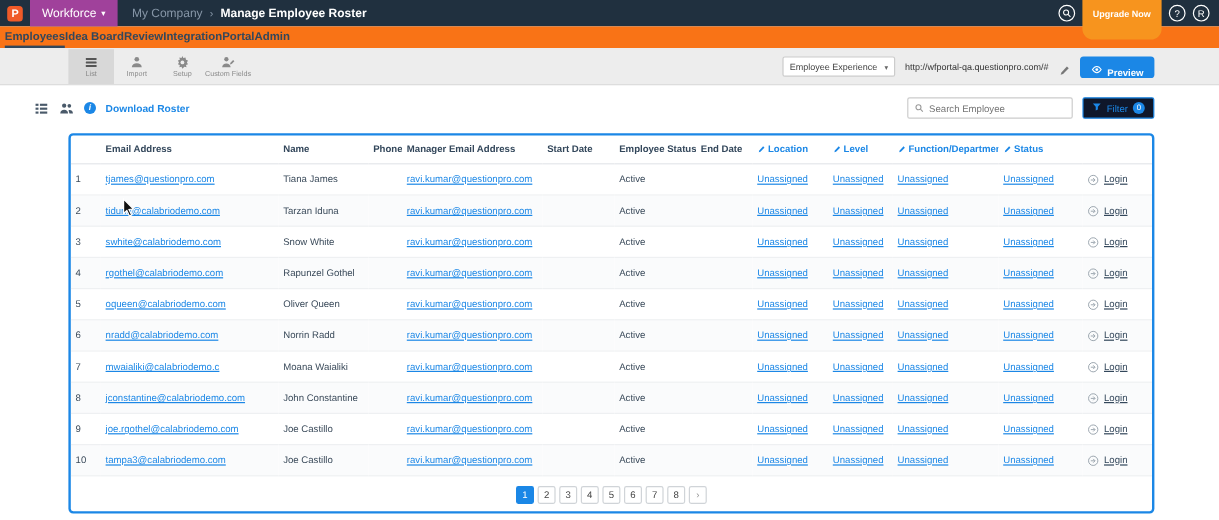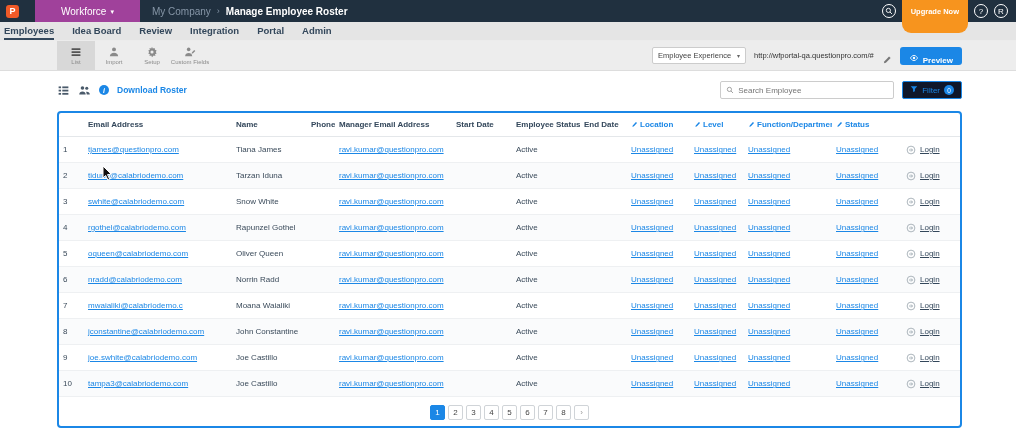--- a/index.html
+++ b/index.html
@@ -4,35 +4,35 @@
 <style>
   * { margin:0; padding:0; box-sizing:border-box; }
   html,body { width:1016px; height:433px; background:#fff; overflow:hidden; position:relative;
               font-family:"Liberation Sans", sans-serif; }
 
   
   .topbar { height:22px; background:#20303f; display:flex; align-items:center; color:#fff; }
   .logo { width:13px; height:13px; margin-left:6px; border-radius:3px; background:#f05a28;
           color:#fff; font-size:9px; font-weight:bold; display:flex; align-items:center; justify-content:center; cursor:pointer; }
   .product { height:22px; background:#a0419b; display:flex; align-items:center; gap:4px;
-             padding:0 26px; margin-left:16px; font-size:10px; cursor:pointer; }
+             padding:0 10px; margin-left:6px; font-size:10px; cursor:pointer; }
   .caret { font-size:7px; line-height:1; }
   .breadcrumb { display:flex; align-items:center; gap:6px; margin-left:12px; font-size:10px; }
   .bc-parent { color:#8696a7; cursor:pointer; }
   .bc-sep { color:#8696a7; font-size:9px; }
   .bc-current { color:#fff; font-weight:bold; }
   .topbar-right { margin-left:auto; display:flex; align-items:center; gap:6px; margin-right:8px; }
   .circle-btn { width:14px; height:14px; border:1px solid #fff; border-radius:50%; display:flex;
                 align-items:center; justify-content:center; font-size:8px; color:#fff; cursor:pointer; }
   .circle-btn svg { width:8px; height:8px; }
   .upgrade { background:#f7941e; border-radius:9px; font-size:7.5px; font-weight:bold;
              padding:17px 9px; color:#fff; cursor:pointer; white-space:nowrap; }
 
   
-  .nav { height:19px; background:#e5e5e5; display:flex; align-items:stretch; gap:18px;
+  .nav { height:19px; background:#f97316; display:flex; align-items:stretch; 
          padding-left:4px; border-bottom:1px solid #ececec; }
   .tab { font-size:9.5px; font-weight:600; color:#33475b; display:flex; align-items:center;
          border-bottom:2px solid transparent; cursor:pointer; white-space:nowrap; }
   .tab.active { font-weight:bold; border-bottom-color:#33475b; }
 
   
   .toolbar { height:30px; background:#ededed; border-bottom:1px solid #ddd; display:flex;
              align-items:center; padding-left:57px; }
   .toolbar-items { display:flex; height:100%; }
   .tool { width:38px; display:flex; flex-direction:column; align-items:center; justify-content:center;
@@ -47,29 +47,29 @@
                 background:#fff; border:1px solid #ccc; border-radius:2px; font-size:7.5px; color:#444;
                 padding:0 5px; cursor:pointer; }
   .exp-caret { font-size:6px; color:#666; }
   .portal-url { font-size:7.5px; color:#333; cursor:pointer; }
   .edit-url, .edit-url svg { width:10px; height:10px; color:#777; cursor:pointer; }
   .preview-btn { display:flex; align-items:flex-end; gap:4px; background:#1b87e6; color:#fff;
                  font-size:8px; font-weight:bold; height:18px; padding:0 9px; border-radius:3px; cursor:pointer; }
   .preview-btn svg { width:10px; height:10px; }
 
   
-  .subtoolbar { display:flex; align-items:center; margin-top:8px; padding:0 54px 0 57px; height:22px; }
+  .subtoolbar { display:flex; align-items:center; margin-top:8px; padding:0 54px 0 28px; height:22px; }
   .sub-ic, .sub-ic svg { width:13px; height:13px; display:block; }
   .sub-ic { color:#4a5a6a; margin-right:8px; cursor:pointer; }
   .info-dot { width:10px; height:10px; border-radius:50%; background:#1b87e6; color:#fff; font-size:7px;
               display:flex; align-items:center; justify-content:center; margin-right:8px; font-weight:bold;
               font-style:italic; cursor:pointer; }
   .download { color:#1b87e6; font-size:8.5px; font-weight:bold; cursor:pointer; }
   .sub-right { margin-left:auto; display:flex; gap:8px; align-items:center; }
-  .search-box { display:flex; align-items:center; width:174px; height:18px; border:1px solid #ccc;
+  .search-box { display:flex; align-items:center; width:138px; height:18px; border:1px solid #ccc;
                 border-radius:2px; background:#fff; padding:0 5px; gap:4px; }
   .search-box .mag, .search-box .mag svg { width:8px; height:8px; color:#999; display:block; }
   .search-box input { border:none; outline:none; font-size:8px; width:100%; font-family:inherit; color:#333; background:transparent; }
   .filter-btn { display:flex; align-items:center; gap:4px; height:18px; border:1px solid #1b87e6;
                 border-radius:2px; padding:0 7px; color:#1b87e6; font-size:8px; background:#0f172a; cursor:pointer; }
   .filter-btn svg { width:8px; height:8px; }
   .filter-badge { background:#1b87e6; color:#fff; border-radius:50%; width:10px; height:10px; font-size:6.5px;
                   display:flex; align-items:center; justify-content:center; font-style:normal; }
 
   
@@ -423,21 +423,21 @@
           <td><a class="lnk">Unassigned</a></td>
           <td><a class="lnk">Unassigned</a></td>
           <td><a class="lnk">Unassigned</a></td>
           <td class="login-cell"><span class="imp-ic"><svg viewBox="0 0 16 16" fill="none" stroke="currentColor" stroke-width="1.3">
                 <circle cx="8" cy="8" r="6.2"></circle>
                 <path d="M4.8 8h5.4M8 5.5L10.5 8 8 10.5"></path>
               </svg></span><a class="login-lnk">Login</a></td>
         </tr>
         <tr>
           <td>9</td>
-          <td><a class="lnk">joe.swhite@calabriodemo.com</a></td>
+          <td><a class="lnk">joe.rgothel@calabriodemo.com</a></td>
           <td>Joe Castillo</td>
           <td></td>
           <td><a class="lnk">ravi.kumar@questionpro.com</a></td>
           <td></td>
           <td>Active</td>
           <td></td>
           <td><a class="lnk">Unassigned</a></td>
           <td><a class="lnk">Unassigned</a></td>
           <td><a class="lnk">Unassigned</a></td>
           <td><a class="lnk">Unassigned</a></td>

